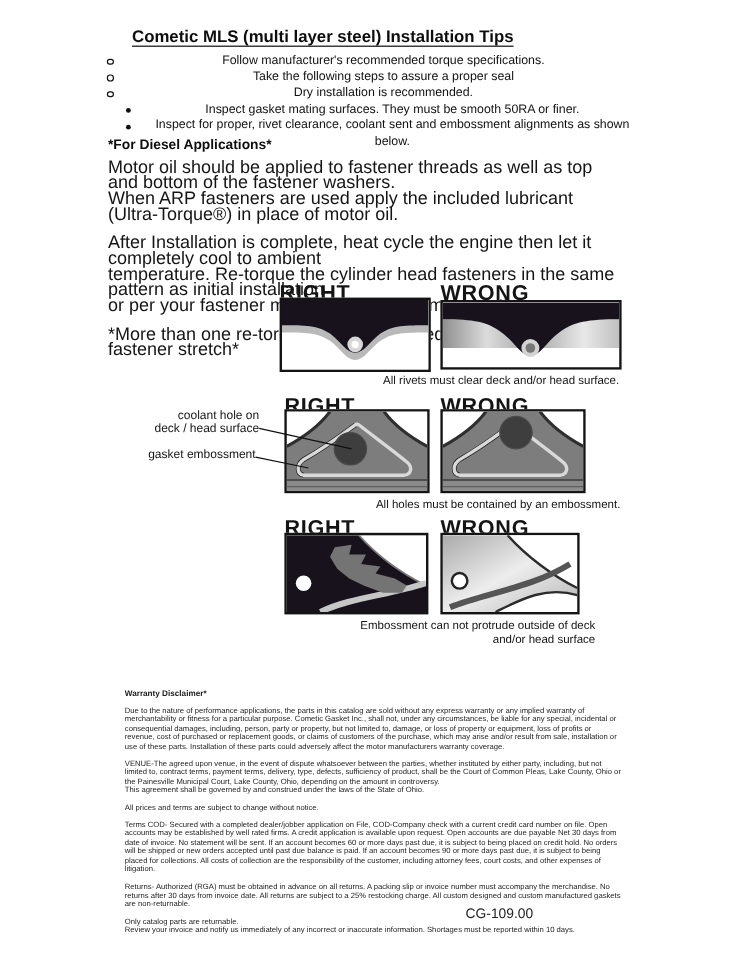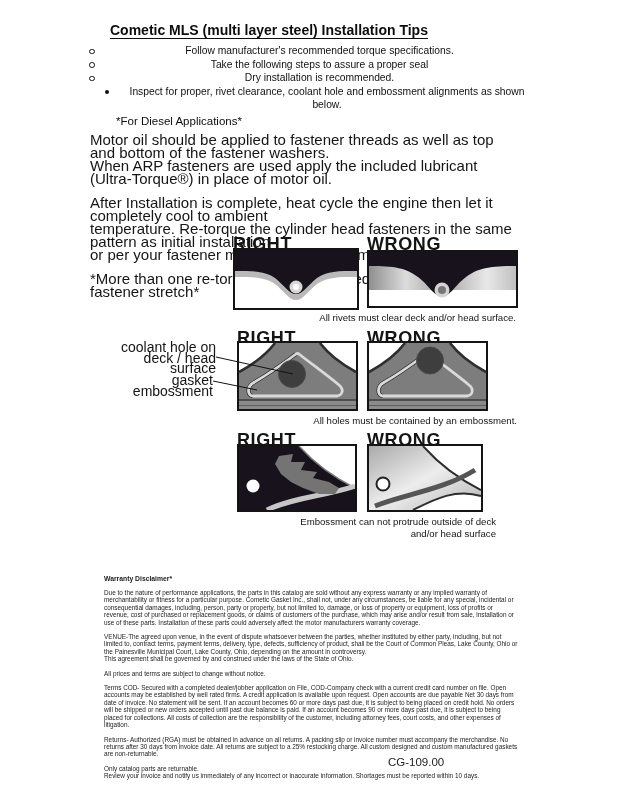--- a/index.html
+++ b/index.html
@@ -21,51 +21,52 @@
     content:""; position:absolute; left:0; top:4.6px; width:3.6px; height:3.6px;
     border:1px solid #111; border-radius:50%;
   }
   ul.tips li.sub { margin-left:15px; }
   ul.tips li.sub::before {
     content:""; position:absolute; left:1px; top:5.2px; width:4.4px; height:4.4px;
     background:#111; border-radius:50%;
   }
 
   .diesel { left:90px; top:115px; width:432px; position:absolute; }
-  .diesel h2 { font-size:11.5px; font-weight:normal; margin-bottom:6px; color:#0d0d0d;margin-left:26px; }
+  .diesel h2 { font-size:11.5px; font-weight:bold; margin-bottom:6px; color:#0d0d0d; }
   .diesel p { font-size:15px; line-height:13px; margin-bottom:11px; white-space:pre-line; color:#151515; }
 
   .dlabel { position:absolute; font-size:18px; font-weight:bold; letter-spacing:0.6px;
             text-align:left; color:#141414; }
   .panel { position:absolute; border:2px solid #141414; background:#fff; }
   .panel svg { display:block; width:100%; height:100%; }
   .caption { position:absolute; font-size:9.6px; line-height:11.5px; color:#141414; white-space:pre-line;text-align:right; }
 
-  .annot { position:absolute; font-size:14px; line-height:10.5px; text-align:right;
+  .annot { position:absolute; font-size:10px; line-height:10.5px; text-align:right;
            color:#141414; white-space:pre-line; }
   .leads { position:absolute; left:205px; top:338px; width:100px; height:62px; z-index:5; pointer-events:none; }
 
   .disclaimer { position:absolute; left:104px; top:575px; width:414px; color:#1c1c1c; }
   .disclaimer h3 { font-size:6.8px; font-weight:bold; margin-bottom:7px; }
   .disclaimer p { font-size:6.4px; line-height:7.4px; margin-bottom:7px; white-space:pre-line; }
 
   .code { position:absolute; left:388px; top:756px; font-size:11.5px; color:#222; }
 </style>
 </head>
 <body>
 
 <div class="page">
 
   <h1 class="abs title">Cometic MLS (multi layer steel) Installation Tips</h1>
 
   <ul class="tips">
     <li class="open">Follow manufacturer's recommended torque specifications.</li>
     <li class="open">Take the following steps to assure a proper seal</li>
     <li class="open">Dry installation is recommended.</li>
-    <li class="sub">Inspect for proper, rivet clearance, coolant hole and embossment alignments as shown below.</li>
+    <li class="sub">Inspect gasket mating surfaces.  They must be smooth 50RA or finer.</li>
+    <li class="sub">Inspect for proper, rivet clearance, coolant sent and embossment alignments as shown below.</li>
   </ul>
 
   <div class="diesel">
     <h2>*For Diesel Applications*</h2>
     <p>Motor oil should be applied to fastener threads as well as top and bottom of the fastener washers.
 When ARP fasteners are used apply the included lubricant (Ultra-Torque®) in place of motor oil.</p>
     <p>After Installation is complete, heat cycle the engine then let it completely cool to ambient
 temperature. Re-torque the cylinder head fasteners in the same pattern as initial installation
 or per your fastener manufacturer's recommendations.</p>
     <p>*More than one re-torque may be required to achieve proper fastener stretch*</p>

